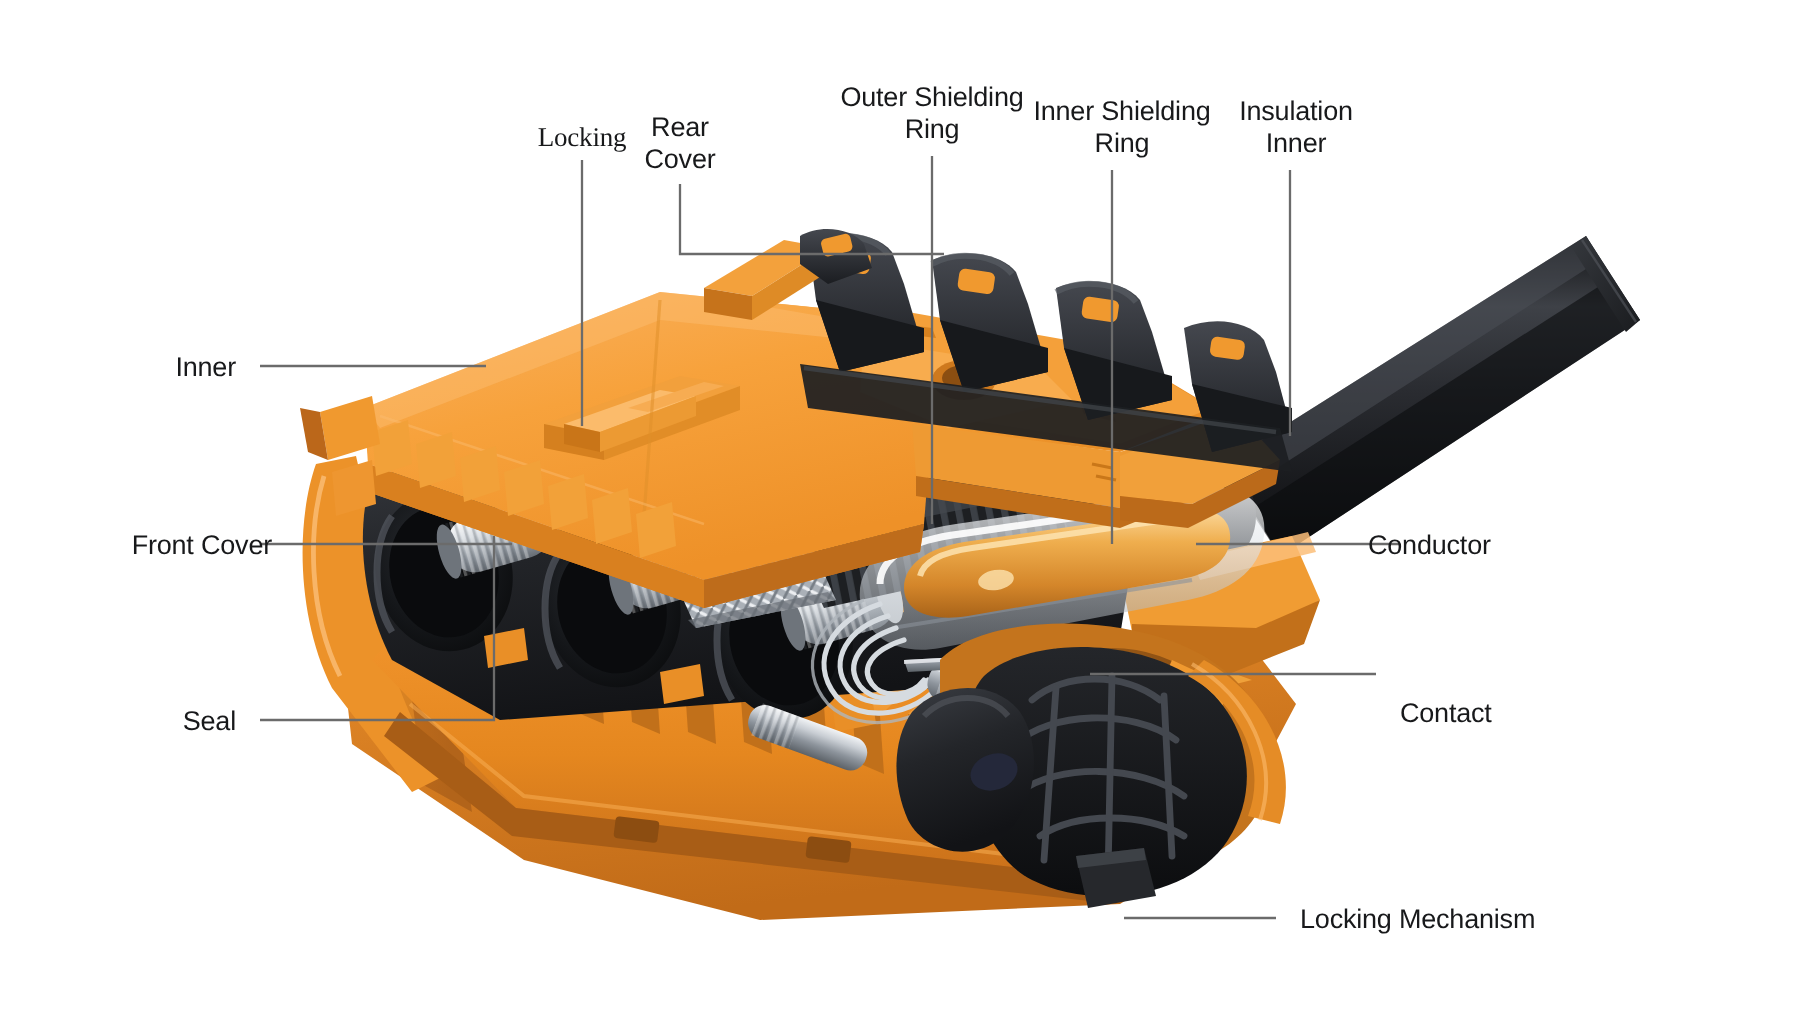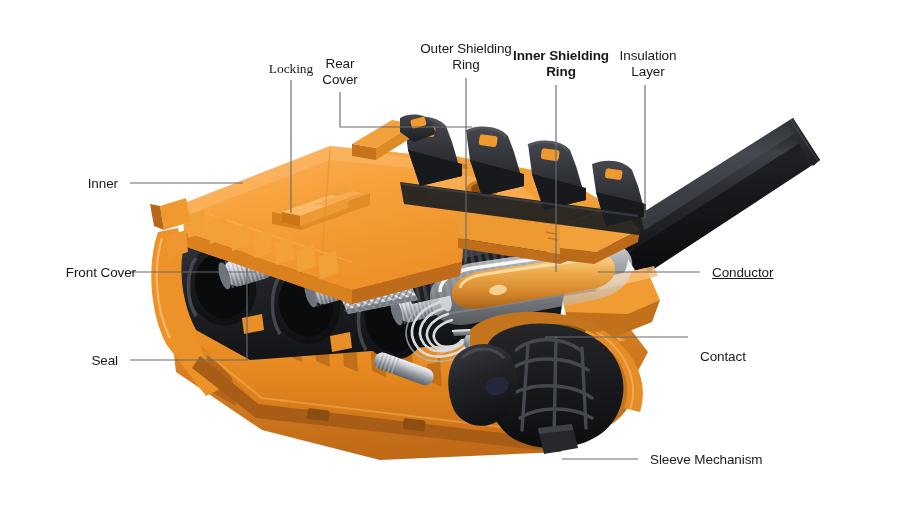--- a/index.html
+++ b/index.html
@@ -553,31 +553,31 @@
   </svg>
 
   <div class="callout-label c" style="left:291px; top:61px;font-family:Liberation Serif, serif;">Locking</div>
 
   <div class="callout-label c" style="left:340px; top:56px;text-align:center;">Rear
 Cover</div>
 
   <div class="callout-label c" style="left:466px; top:41px;">Outer Shielding
 Ring</div>
 
-  <div class="callout-label c" style="left:561px; top:48px;font-weight:bold;">Inner Shielding
+  <div class="callout-label c" style="left:561px; top:48px;">Inner Shielding
 Ring</div>
 
   <div class="callout-label c" style="left:648px; top:48px;">Insulation
-Layer</div>
+Inner</div>
 
   <div class="callout-label r" style="left:118px; top:176px;">Inner</div>
 
   <div class="callout-label r" style="left:136px; top:265px;">Front Cover</div>
 
   <div class="callout-label r" style="left:118px; top:353px;">Seal</div>
 
-  <div class="callout-label l" style="left:712px; top:265px;text-decoration:underline;">Conductor</div>
+  <div class="callout-label l" style="left:684px; top:265px;">Conductor</div>
 
   <div class="callout-label l" style="left:700px; top:349px;">Contact</div>
 
-  <div class="callout-label l" style="left:650px; top:452px;">Sleeve Mechanism</div>
+  <div class="callout-label l" style="left:650px; top:452px;">Locking Mechanism</div>
 
 </div>
 
 </body></html>

